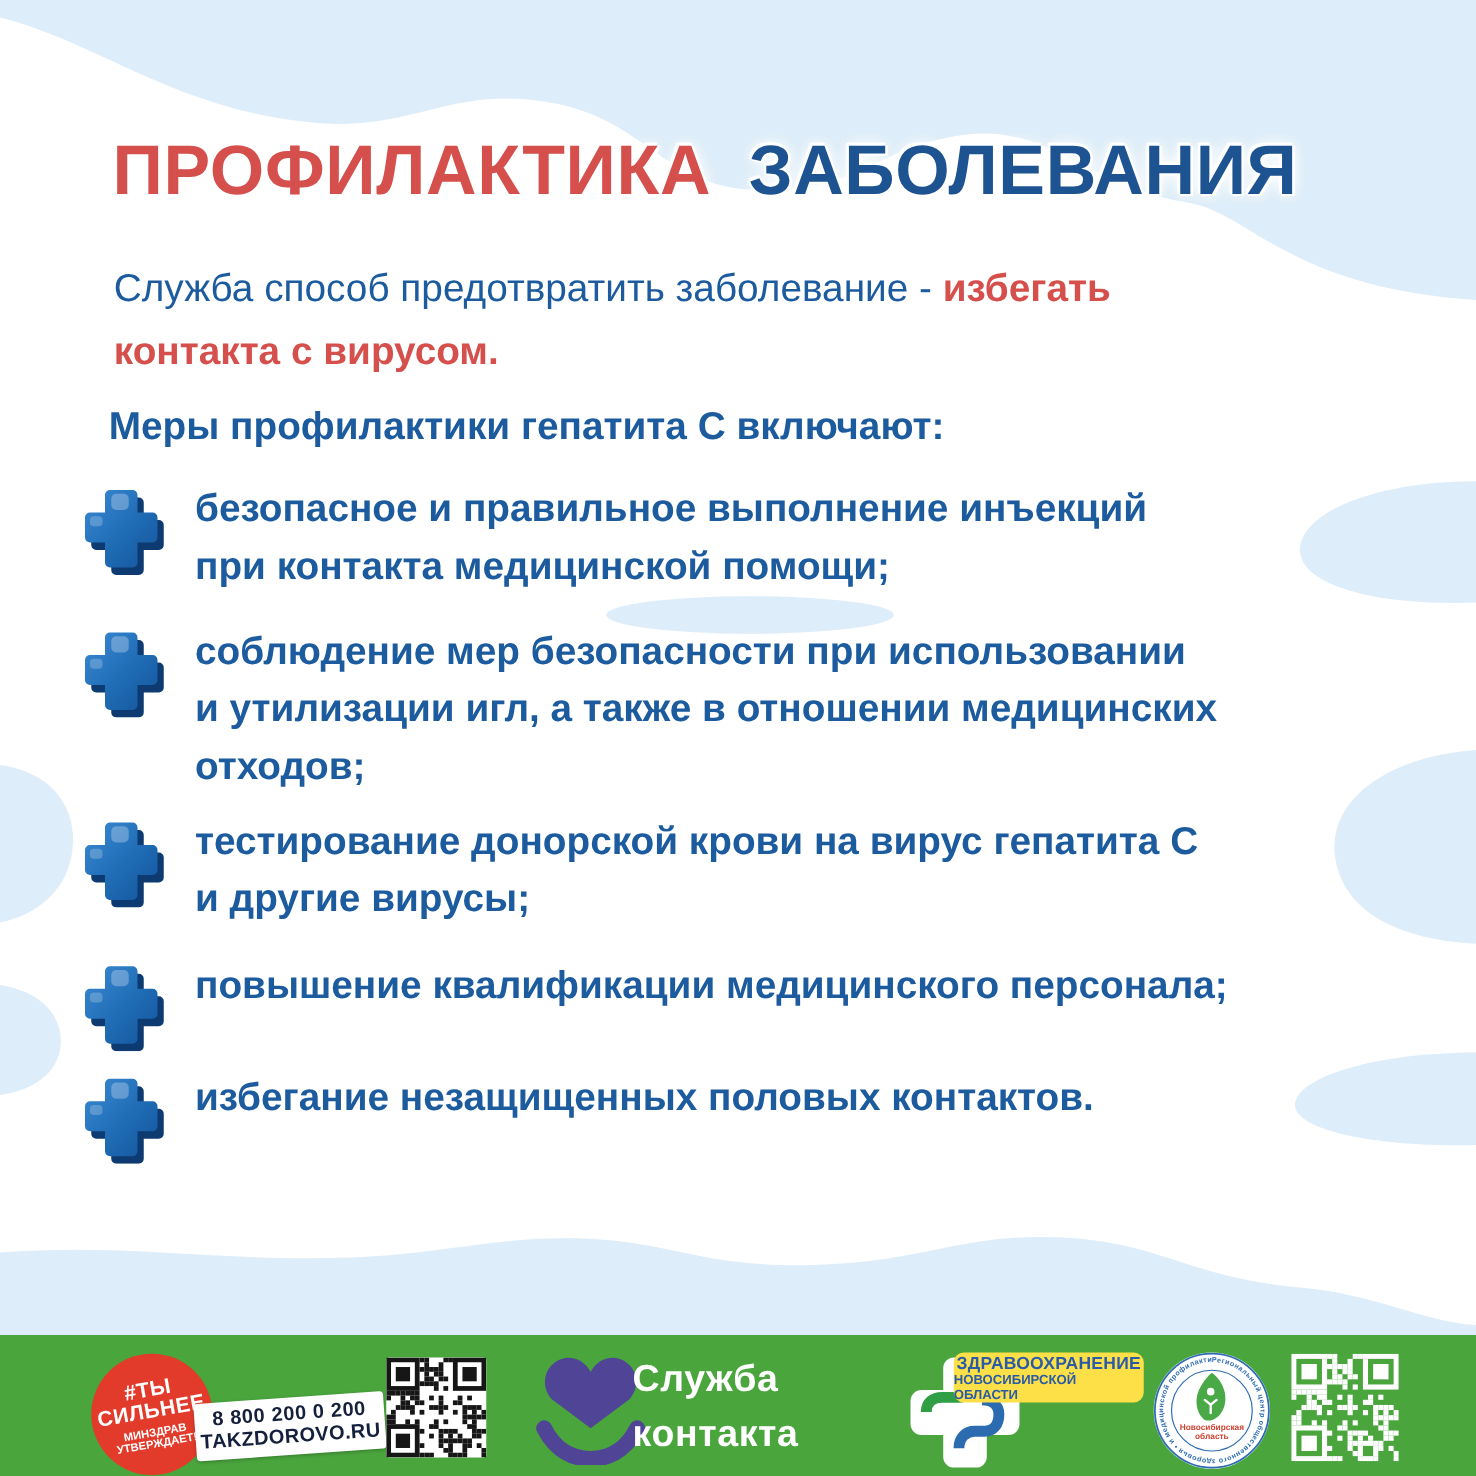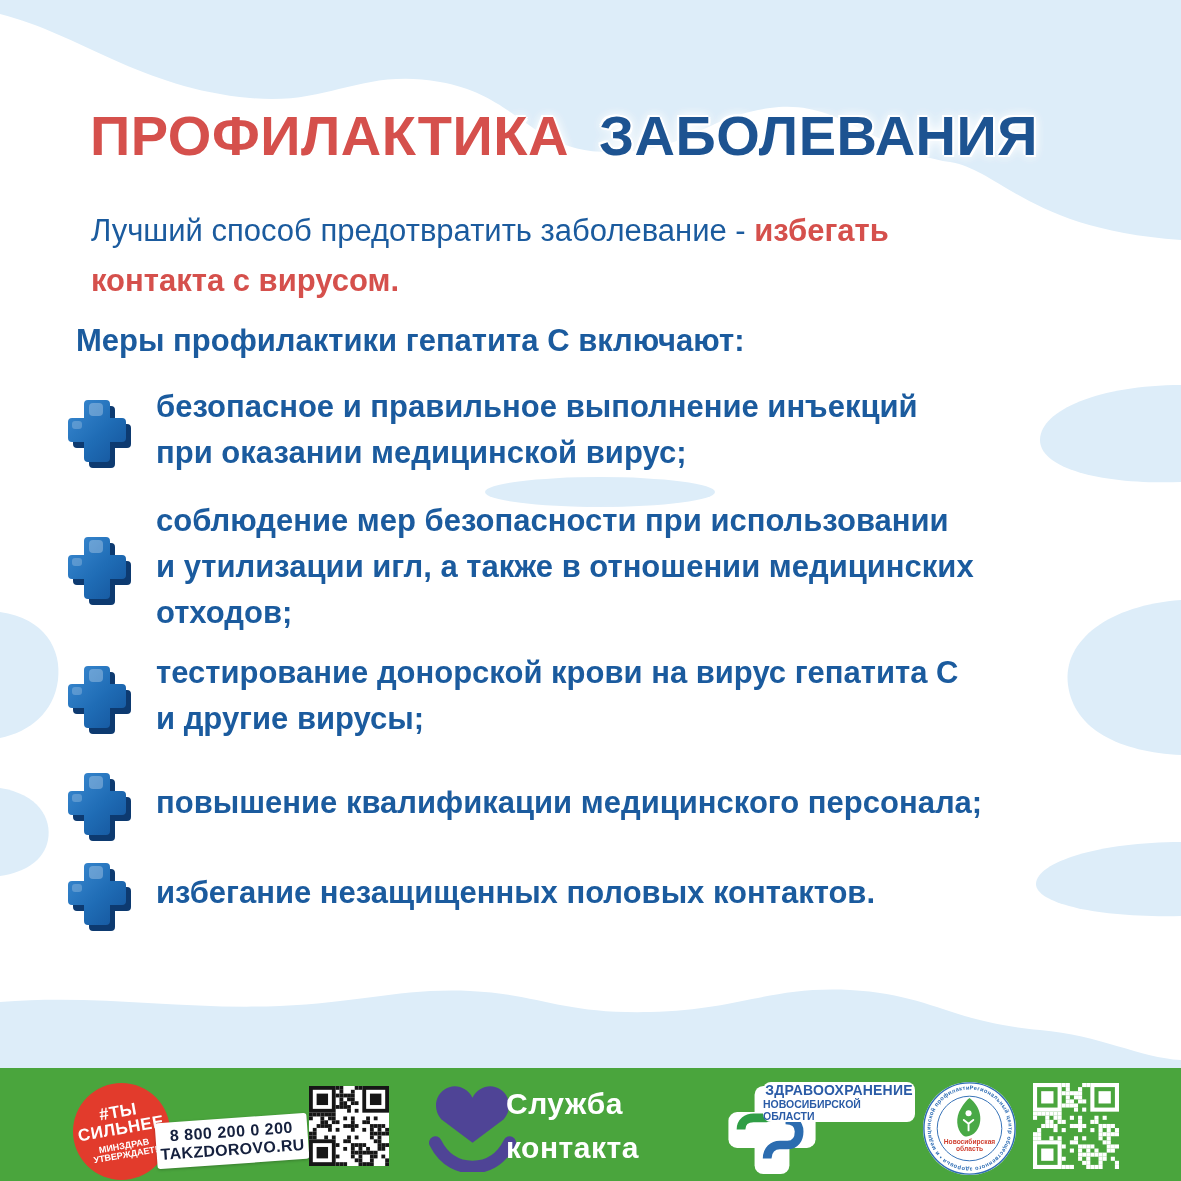--- a/index.html
+++ b/index.html
@@ -15,24 +15,24 @@
 
   .title{position:absolute;left:90px;top:103px;font-size:56px;font-weight:800;
          letter-spacing:.5px;white-space:nowrap;}
   .t-red{color:#d5504c;}
   .t-blue{color:#1d5391;margin-left:14px;}
 
   .intro{position:absolute;left:91px;top:206px;margin:0;font-size:31px;
          line-height:50px;color:#1b5b9e;font-weight:500;}
   .intro .accent{color:#d5504c;font-weight:700;}
 
-  .subhead{position:absolute;left:76px;top:323px;margin:0;font-size:31px;
+  .subhead{position:absolute;left:87px;top:323px;margin:0;font-size:31px;
            font-weight:700;color:#1b5b9e;}
 
-  .item{position:absolute;left:64px;display:flex;align-items:center;}
+  .item{position:absolute;left:64px;display:flex;align-items:flex-start;}
   .crossicon{width:68px;height:76px;flex:0 0 68px;margin-right:24px;}
   .item-text{font-size:31px;font-weight:700;color:#1b5b9e;line-height:46px;}
 
   .footer{position:absolute;left:0;top:1068px;width:1181px;height:113px;
           background:#4aa53d;z-index:2;}
 
   .badge{position:absolute;left:73px;top:15px;width:97px;height:97px;
          background:#e23b2c;border-radius:50%;display:flex;align-items:center;
          justify-content:center;}
   .badge-inner{transform:rotate(-10deg);text-align:center;color:#fff;line-height:1.02;}
@@ -50,21 +50,21 @@
   .qr1{left:309px;top:18px;width:80px;height:80px;padding:0;}
   .qr2{left:1033px;top:15px;width:86px;height:86px;background:transparent;}
   .qrbox svg{display:block;width:100%;height:100%;}
 
   .heart{position:absolute;left:425px;top:14px;width:95px;height:90px;}
 
   .service{position:absolute;left:506px;top:14px;color:#fff;font-size:30px;
            font-weight:800;line-height:44px;letter-spacing:.5px;}
 
   .mcross{position:absolute;left:728px;top:16px;width:88px;height:92px;}
-  .mbadge{position:absolute;left:763px;top:14px;width:152px;height:40px;background:#ffffff;
+  .mbadge{position:absolute;left:763px;top:14px;width:152px;height:40px;background:#fde047;
           border-radius:8px;display:flex;flex-direction:column;align-items:center;
           justify-content:center;}
   .m1{font-size:14px;font-weight:800;color:#2a5ba6;letter-spacing:.2px;}
   .m2{font-size:10.5px;font-weight:800;color:#2a5ba6;}
 
   .emblem{position:absolute;left:922px;top:13px;width:95px;height:95px;}
 </style>
 </head>
 <body>
 
@@ -105,33 +105,33 @@
     </defs>
   </svg>
 
   <div class="content">
     <header class="title halo">
       <span class="t-red">ПРОФИЛАКТИКА</span>
       <span class="t-blue">ЗАБОЛЕВАНИЯ</span>
     </header>
 
     <p class="intro halo">
-      <span>Лучший способ предотвратить заболевание - </span><span class="accent">избегать</span><br>
+      <span>Служба способ предотвратить заболевание - </span><span class="accent">избегать</span><br>
       <span class="accent">контакта с вирусом.</span>
     </p>
 
     <p class="subhead halo">Меры профилактики гепатита С включают:</p>
 
     <div class="item" style="top:384px">
       <svg class="crossicon">
           <use href="#cross3d"></use>
         </svg>
       <div class="item-text halo">
         <span>безопасное и правильное выполнение инъекций</span><br>
-        <span>при оказании медицинской вирус;</span>
+        <span>при контакта медицинской помощи;</span>
       </div>
     </div>
 
     <div class="item" style="top:498px">
       <svg class="crossicon">
           <use href="#cross3d"></use>
         </svg>
       <div class="item-text halo">
         <span>соблюдение мер безопасности при использовании</span><br>
         <span>и утилизации игл, а также в отношении медицинских</span><br>

